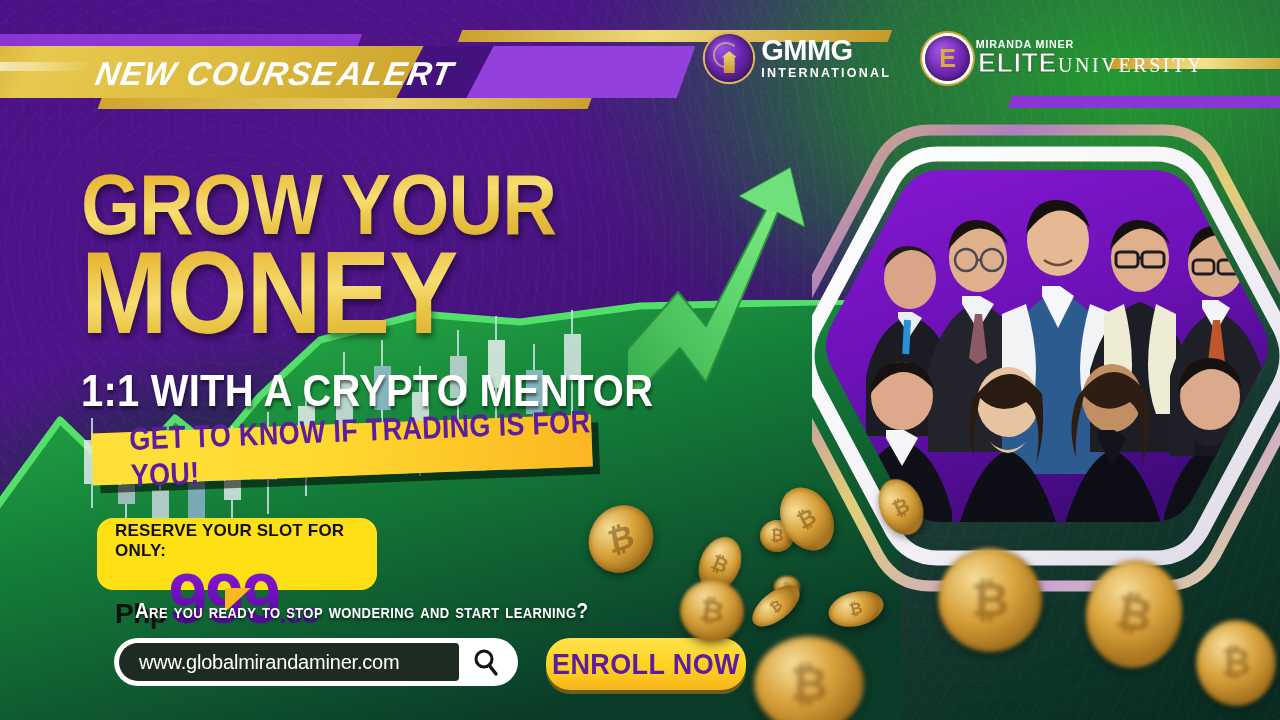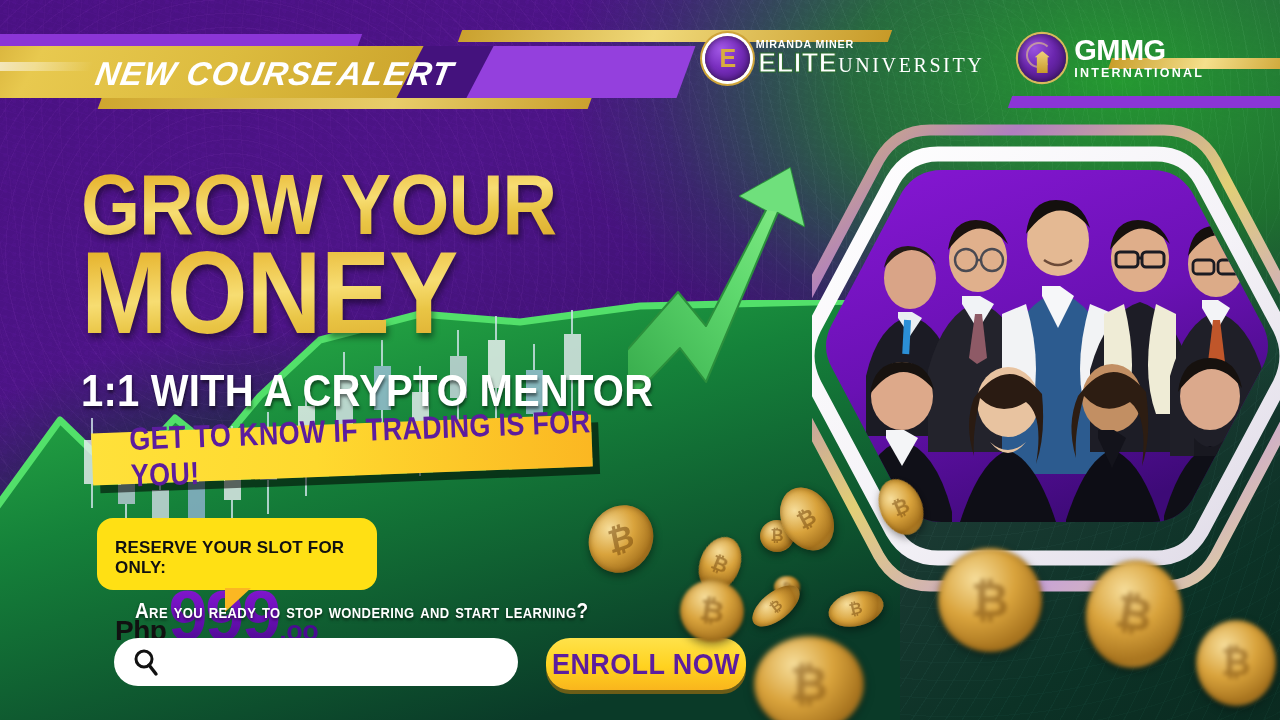--- a/index.html
+++ b/index.html
@@ -120,21 +120,21 @@
   
   #ribbon { position:absolute; left:92px; top:424px; width:500px; height:52px;
     transform:rotate(-2.2deg);
     background:linear-gradient(95deg,#ffe13a 0%,#ffd92f 45%,#fbb722 100%);
     box-shadow:7px 8px 0 rgba(0,0,0,.55); display:flex; align-items:center; }
   #ribbon span { margin-left:38px; color:#5c1d9e; font-weight:700; font-size:27px;
     letter-spacing:.3px; transform:scaleY(1.18); }
 
   
   #price { position:absolute; left:97px; top:518px; width:280px; height:72px;
-    background:#ffe014; border-radius:16px; padding:20px 0 0 18px; }
+    background:#ffe014; border-radius:16px; padding:3px 0 0 18px; }
   #price .tail { position:absolute; left:128px; top:70px; width:0; height:0;
     border-left:26px solid #fbb722; border-bottom:24px solid transparent; }
   #price .pl { color:#111; font-weight:700; font-size:17px; letter-spacing:.2px; }
   #price .prow { display:flex; align-items:baseline; margin-top:-2px; }
   #price .php { color:#111; font-weight:700; font-size:28px; letter-spacing:-.5px; }
   #price .amt { font-weight:700; font-size:70px; letter-spacing:-2px; margin-left:2px;
     background:linear-gradient(180deg,#8a1ad6 0%,#6f10bb 45%,#3f0880 100%);
     -webkit-background-clip:text; background-clip:text; color:transparent; }
   #price .cts { font-weight:700; font-size:27px; color:#4a0b92; letter-spacing:-.5px; }
 
@@ -233,35 +233,35 @@
     </div>
     <div class="plum"></div>
     <div class="wedge"></div>
   </div>
   <div class="bartxt" id="txt-newcourse">NEW COURSE</div>
   <div class="bartxt" id="txt-alert">ALERT</div>
 
   <div id="logos">
 
     <div class="logo">
+      <div class="lmark"></div>
+      <div class="lwords">
+        <div class="l1">GMMG</div>
+        <div class="l2">INTERNATIONAL</div>
+      </div>
+    </div>
+
+    <div class="logo">
       <div class="emark"></div>
       <div class="ewords">
         <div class="e1">MIRANDA MINER</div>
         <div class="erow">
           <span class="e2">ELITE</span>
           <span class="e3">UNIVERSITY</span>
         </div>
-      </div>
-    </div>
-
-    <div class="logo">
-      <div class="lmark"></div>
-      <div class="lwords">
-        <div class="l1">GMMG</div>
-        <div class="l2">INTERNATIONAL</div>
       </div>
     </div>
   </div>
 
   <svg id="arrow" viewBox="0 0 190 250">
     <defs>
       <linearGradient id="gArrow" x1="0" y1="1" x2="1" y2="0">
         <stop offset="0%" stop-color="#35a94a"></stop>
         <stop offset="55%" stop-color="#5fd96e"></stop>
         <stop offset="100%" stop-color="#8ef08c"></stop>
@@ -287,20 +287,21 @@
     <div class="prow">
       <span class="php">Php</span>
       <span class="amt">999</span>
       <span class="cts">.oo</span>
     </div>
   </div>
 
   <div id="question">Are you ready to stop wondering and start learning?</div>
 
   <div id="urlpill">
+    <div class="field">www.globalmirandaminer.com</div>
     <div class="mag">
       <svg width="30" height="30" viewBox="0 0 30 30">
         <circle cx="13" cy="12" r="8" fill="none" stroke="#111" stroke-width="3"></circle>
         <line x1="18" y1="18" x2="25" y2="27" stroke="#111" stroke-width="3.4" stroke-linecap="round"></line>
       </svg>
     </div>
   </div>
 
   <div id="cta">
     <span>ENROLL NOW</span>

